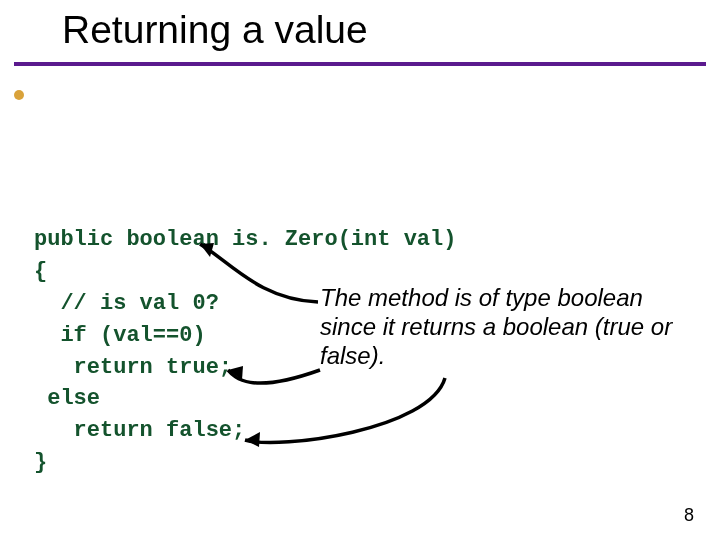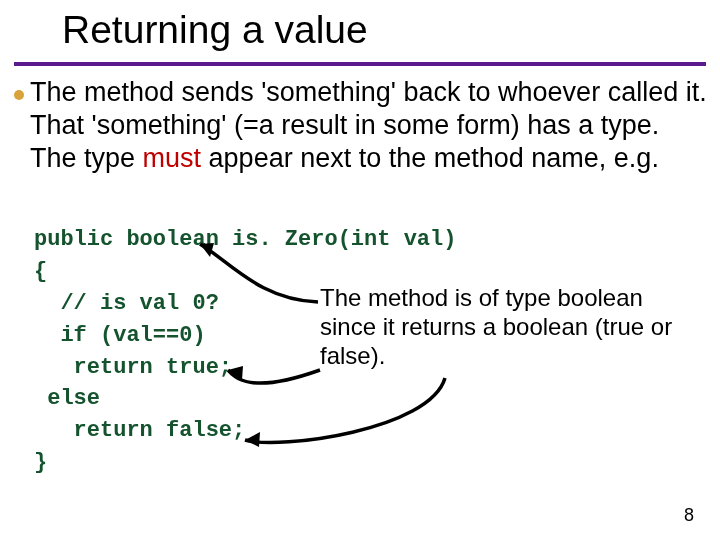--- a/index.html
+++ b/index.html
@@ -66,20 +66,21 @@
     white-space: pre;
   }
   .callout {
     position: absolute;
     left: 320px;
     top: 284px;
     width: 378px;
     font-size: 24px;
     line-height: 1.2;
     color: #000;
+    font-style: italic;
   }
   .pagenum {
     position: absolute;
     right: 26px;
     bottom: 14px;
     font-size: 18px;
     color: #000;
   }
   svg.arrows {
     position: absolute;
@@ -92,23 +93,20 @@
 </style>
 </head>
 <body>
 
 <div class="slide">
 
   <div class="title">Returning a value</div>
   <div class="rule"></div>
 
   <div class="bullet-dot"></div>
-  <div class="body-text">
-    <span>The method sends 'something' back to whoever called it. That 'something' (=a result in some form) has a type. The type </span><span class="must">must</span><span> appear next to the method name, e.g.</span>
-  </div>
 
   <div class="code-block"><span>public boolean is. Zero(int val)</span>
 <span>{</span>
 <span>  // is val 0?</span>
 <span>  if (val==0)</span>
 <span>   return true;</span>
 <span> else</span>
 <span>   return false;</span>
 <span>}</span></div>
 

